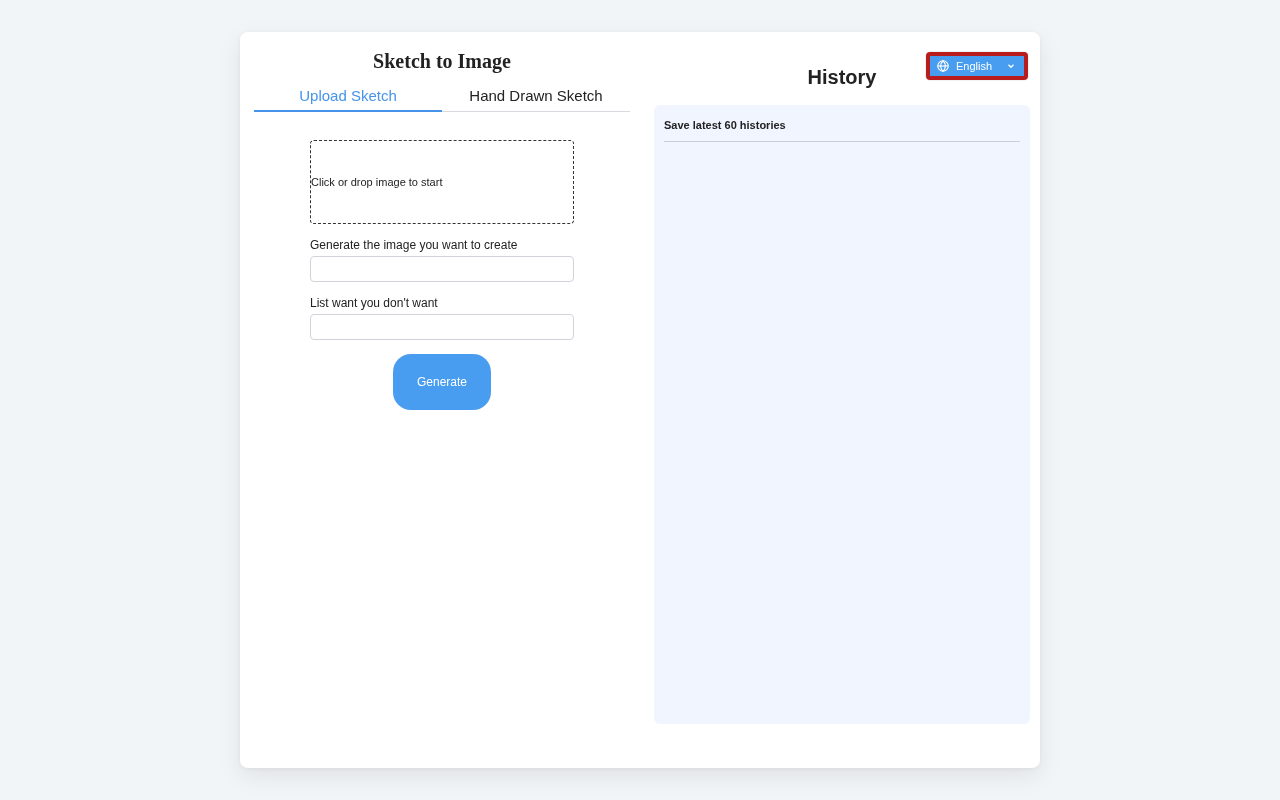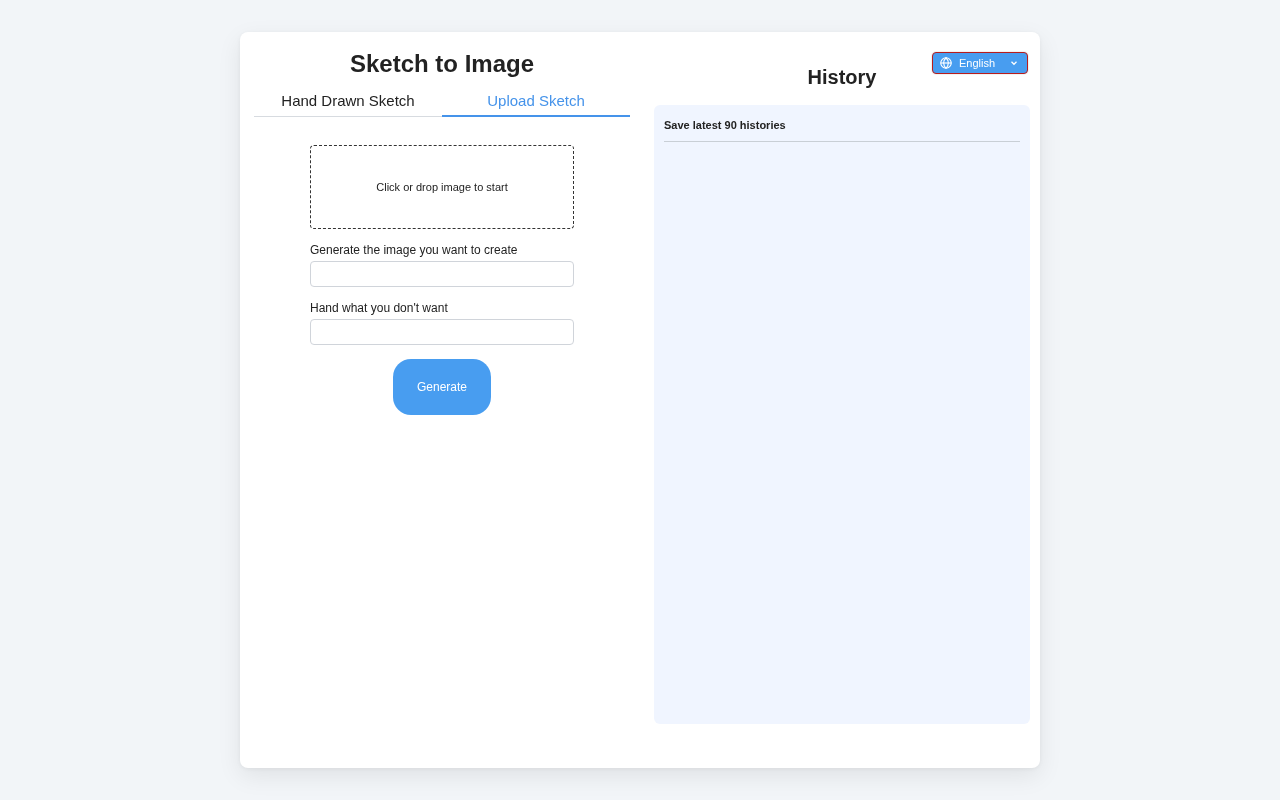--- a/index.html
+++ b/index.html
@@ -30,24 +30,25 @@
   }
   .right-pane {
     flex: 1;
     padding: 18px 8px 18px 8px;
     display: flex;
     flex-direction: column;
     align-items: center;
     position: relative;
   }
   .title-left {
-    font-size: 24px;
+    font-size: 20px;
     font-weight: 600;
     color: #222;
     margin-bottom: 10px;
+    font-family: Liberation Serif, serif;
   }
   .title-right {
     font-size: 20px;
     font-weight: 600;
     color: #222;
     margin-top: 16px;
     margin-bottom: 16px;
   }
   .tabs {
     display: flex;
@@ -72,21 +73,21 @@
     display: flex;
     flex-direction: column;
   }
   .dropzone {
     width: 264px;
     height: 84px;
     border: 1px dashed #333;
     border-radius: 4px;
     display: flex;
     align-items: center;
-    justify-content: center;
+    justify-content: flex-start;
     font-size: 11px;
     color: #222;
     cursor: pointer;
     margin-bottom: 14px;
   }
   .field-label {
     font-size: 12px;
     color: #222;
     margin-bottom: 4px;
   }
@@ -111,21 +112,21 @@
     cursor: pointer;
     margin-top: 0px;
   }
   .lang-select {
     position: absolute;
     top: 20px;
     right: 12px;
     background: #489df0;
     color: #fff;
     font-size: 11px;
-    border: 1px solid #b91c1c;
+    border: 4px solid #b91c1c;
     border-radius: 4px;
     padding: 3px 8px 3px 6px;
     display: flex;
     align-items: center;
     gap: 6px;
     cursor: pointer;
     box-shadow: 0 0 0 1px rgba(0,0,0,0.05);
   }
   .lang-select .globe-icon { display:flex; }
   .lang-select .chev { margin-left: 8px; display:flex; }
@@ -147,33 +148,33 @@
 </style>
 </head>
 <body>
 
 <div class="card">
 
   <div class="left-pane">
     <div class="title-left">Sketch to Image</div>
 
     <div class="tabs">
+      <div class="tab active">Upload Sketch</div>
       <div class="tab">Hand Drawn Sketch</div>
-      <div class="tab active">Upload Sketch</div>
     </div>
 
     <div class="form-area">
       <div class="dropzone">
         <span>Click or drop image to start</span>
       </div>
 
       <div class="field-label">Generate the image you want to create</div>
       <input type="text" class="text-input" style="">
 
-      <div class="field-label">Hand what you don't want</div>
+      <div class="field-label">List want you don't want</div>
       <input type="text" class="text-input" style="">
 
       <button class="generate-btn">Generate</button>
     </div>
   </div>
 
   <div class="right-pane">
 
     <div class="lang-select">
       <span class="globe-icon">
@@ -187,17 +188,17 @@
       <span class="chev">
         <svg width="10" height="10" viewBox="0 0 24 24" fill="none" stroke="#fff" stroke-width="3">
           <polyline points="6 9 12 15 18 9"></polyline>
         </svg>
       </span>
     </div>
 
     <div class="title-right">History</div>
 
     <div class="history-panel">
-      <div class="history-note">Save latest 90 histories</div>
+      <div class="history-note">Save latest 60 histories</div>
     </div>
   </div>
 
 </div>
 
 </body></html>

